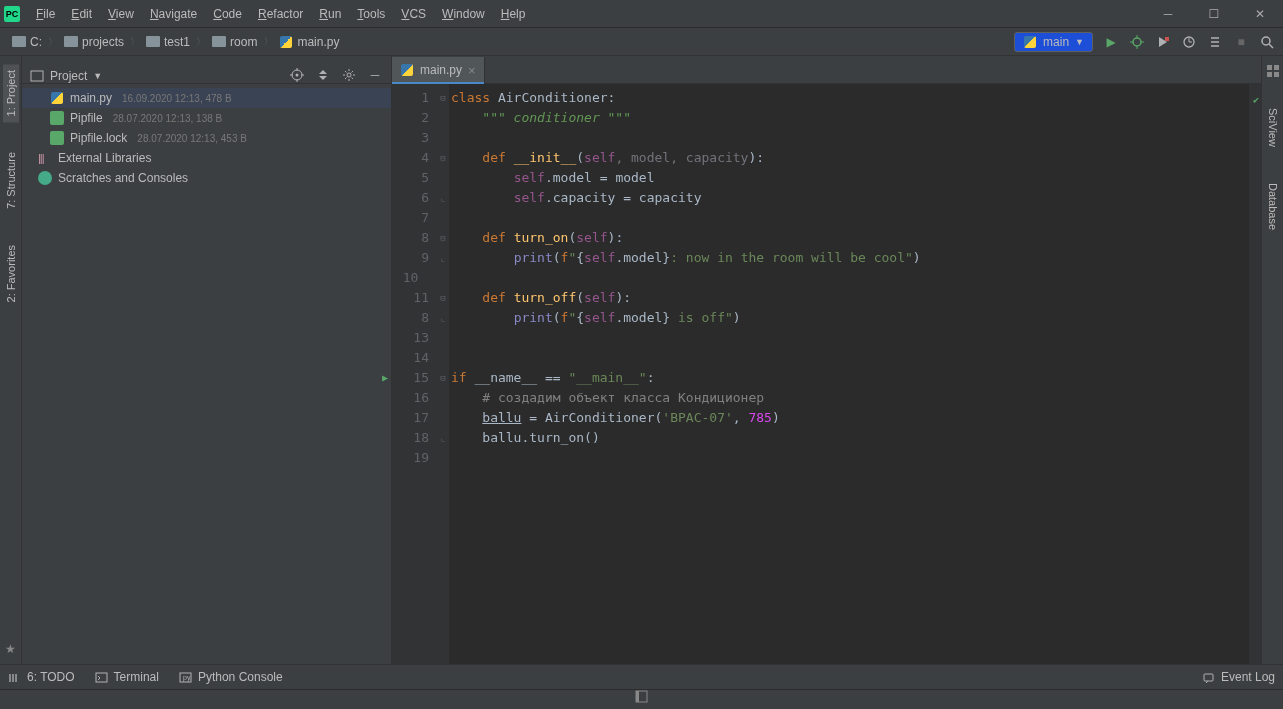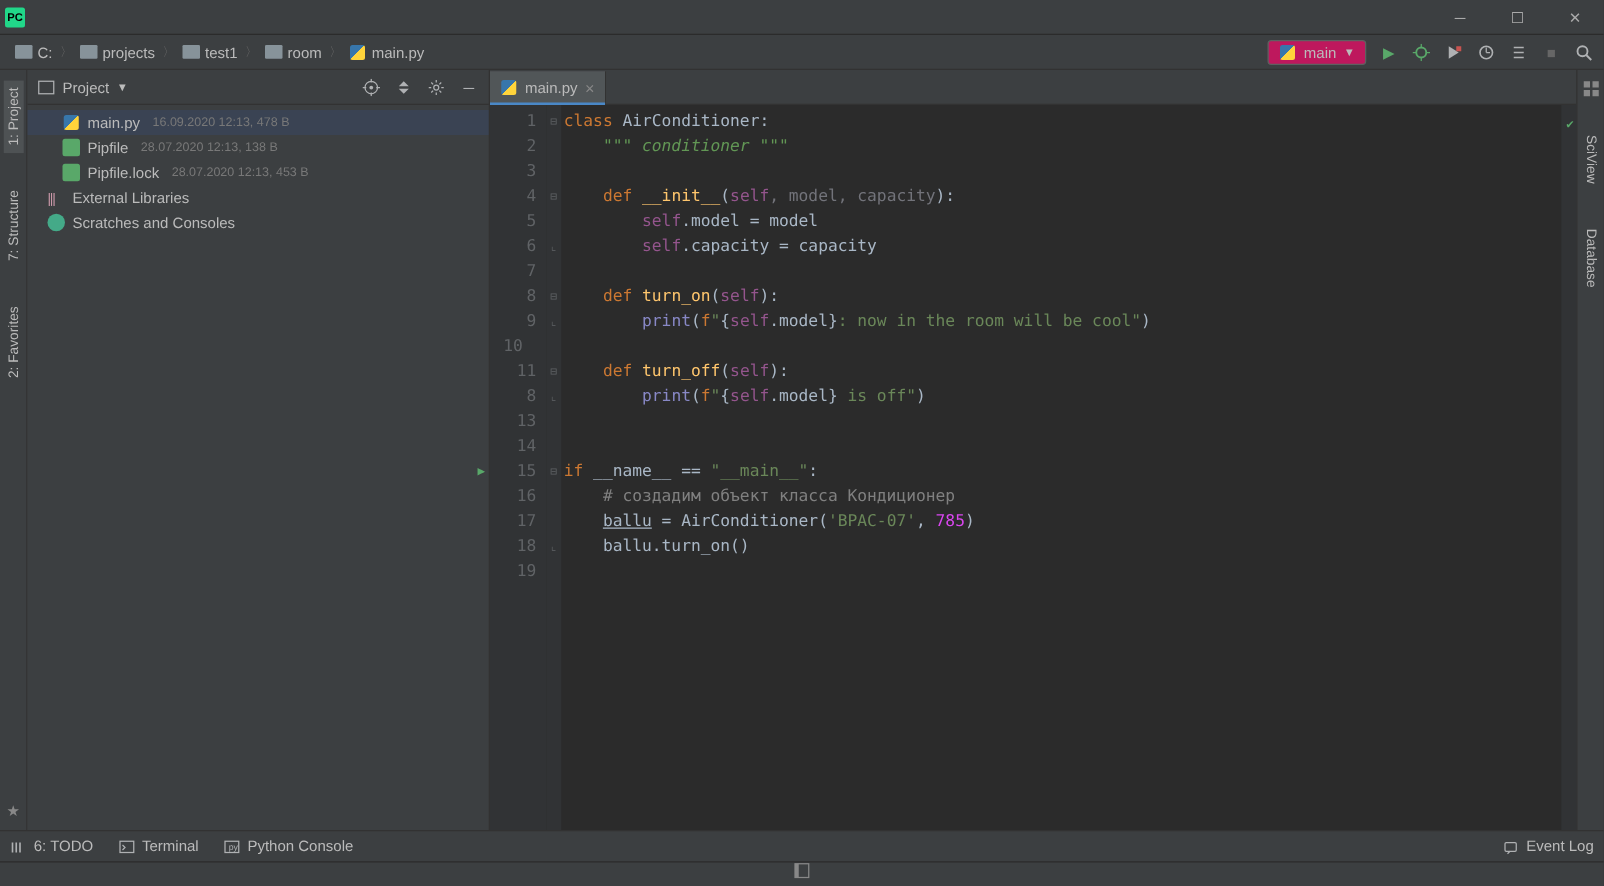--- a/index.html
+++ b/index.html
@@ -12,32 +12,32 @@
   .title-text { margin-left:24px; color:#888; font-size:12px; }
   .window-controls { position:absolute; right:0; top:0; display:flex; }
   .win-btn { width:46px; height:28px; display:flex; align-items:center; justify-content:center; cursor:pointer; color:#aaa; }
   .navbar { height:28px; background:#3c3f41; display:flex; align-items:center; padding:0 8px; border-bottom:1px solid #323232; }
   .crumb { display:flex; align-items:center; gap:4px; color:#bbb; padding:2px 4px; }
   .crumb-sep { color:#666; margin:0 2px; font-size:10px; }
   .dir-icon { width:14px; height:11px; background:#87939a; border-radius:1px; display:inline-block; }
   .py-icon { width:14px; height:14px; display:inline-flex; align-items:center; justify-content:center; }
   .py-icon::before { content:""; width:12px; height:12px; background:linear-gradient(135deg,#3776ab 50%,#ffd43b 50%); border-radius:2px; display:block; }
   .nav-right { margin-left:auto; display:flex; align-items:center; gap:10px; }
-  .run-config { background:#be185d; border:1px solid #5e6060; border-radius:3px; padding:2px 8px; display:flex; align-items:center; gap:6px; cursor:pointer; }
+  .run-config { background:#1d4ed8; border:1px solid #5e6060; border-radius:3px; padding:2px 8px; display:flex; align-items:center; gap:6px; cursor:pointer; }
   .tb-icon { width:16px; height:16px; display:inline-flex; align-items:center; justify-content:center; cursor:pointer; color:#afb1b3; }
   .play { color:#59a869; }
   .bug { color:#59a869; }
   .workspace { display:flex; height:calc(100% - 28px - 28px - 25px - 20px); }
   .left-gutter { width:22px; background:#3c3f41; border-right:1px solid #323232; display:flex; flex-direction:column; align-items:center; padding-top:8px; gap:24px; }
   .vtab { writing-mode:vertical-rl; transform:rotate(180deg); font-size:11px; color:#bbb; padding:6px 2px; cursor:pointer; display:flex; align-items:center; gap:4px; }
   .vtab.active { background:#4e5254; }
   .right-gutter { width:22px; background:#3c3f41; border-left:1px solid #323232; display:flex; flex-direction:column; align-items:center; padding-top:8px; gap:24px; }
   .vtab-r { writing-mode:vertical-rl; font-size:11px; color:#bbb; padding:6px 2px; cursor:pointer; }
   .project-panel { width:370px; background:#3c3f41; border-right:1px solid #323232; display:flex; flex-direction:column; }
-  .panel-header { height:28px; display:flex; align-items:center; padding:0 8px; border-bottom:1px solid #323232; gap:16px; }
+  .panel-header { height:28px; display:flex; align-items:flex-end; padding:0 8px; border-bottom:1px solid #323232; gap:16px; }
   .panel-title { display:flex; align-items:center; gap:6px; }
   .panel-tools { margin-left:auto; display:flex; gap:10px; }
   .tree { padding:4px 0; }
   .tree-item { display:flex; align-items:center; gap:6px; padding:3px 8px 3px 28px; cursor:pointer; }
   .tree-item.selected { background:#2f65ca22; }
   .tree-item .meta { color:#787878; font-size:10px; margin-left:4px; }
   .file-icon { width:14px; height:14px; background:#59a869; border-radius:2px; display:inline-block; }
   .lib-icon { width:14px; height:14px; display:inline-block; position:relative; }
   .lib-icon::before { content:"|||"; color:#c9a; letter-spacing:-1px; font-size:11px; }
   .scratch-icon { width:14px; height:14px; background:#4a8; border-radius:50%; display:inline-block; }
@@ -70,20 +70,33 @@
   .status-right { margin-left:auto; display:flex; align-items:center; gap:14px; }
   .run-gutter { position:absolute; left:-20px; width:16px; color:#59a869; font-size:10px; }
   .chevron { font-size:9px; color:#bbb; }
   svg { display:block; }
 </style>
 </head>
 <body>
 
 <div class="titlebar">
   <span class="app-icon">PC</span>
+  <div class="menu" id="menu">
+      <span class="menu-item">File</span>
+      <span class="menu-item">Edit</span>
+      <span class="menu-item">View</span>
+      <span class="menu-item">Navigate</span>
+      <span class="menu-item">Code</span>
+      <span class="menu-item">Refactor</span>
+      <span class="menu-item">Run</span>
+      <span class="menu-item">Tools</span>
+      <span class="menu-item">VCS</span>
+      <span class="menu-item">Window</span>
+      <span class="menu-item">Help</span>
+    </div>
   <div class="window-controls">
     <div class="win-btn">─</div>
     <div class="win-btn">☐</div>
     <div class="win-btn">✕</div>
   </div>
 </div>
 
 <div class="navbar">
   <div id="crumbs" style="display:flex;align-items:center;">
       <span class="crumb">

